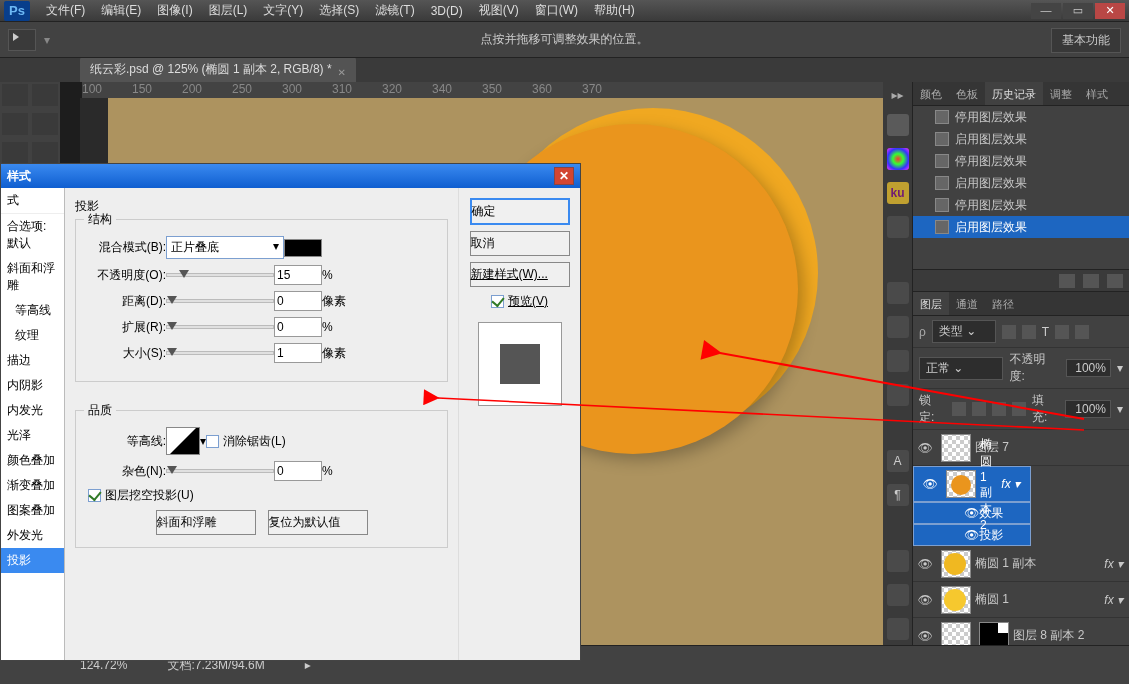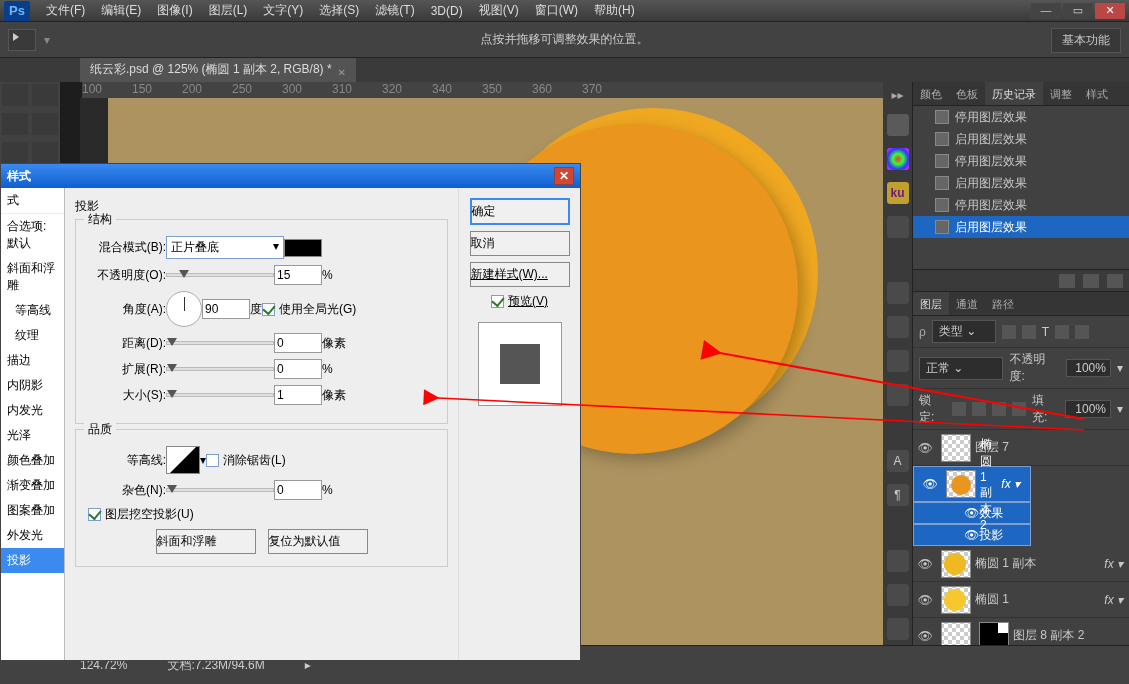--- a/index.html
+++ b/index.html
@@ -59,21 +59,21 @@
 
 .dialog{position:absolute;left:0;top:163px;width:581px;height:498px;background:#eee;border:1px solid #444;font-size:12px;color:#000}
 .dlg-title{height:24px;background:linear-gradient(#3a8af0,#0f5ed0);color:#fff;display:flex;align-items:center;padding:0 6px;font-weight:bold}
 .dlg-title .xbtn{margin-left:auto;width:20px;height:18px;background:#d24531;color:#fff;text-align:center;line-height:16px;border:1px solid #844}
 .dlg-body{display:flex;height:calc(100% - 24px)}
 .dlg-left{width:64px;background:#fff;border-right:1px solid #bbb}
 .dlg-left div{padding:4px 6px}
 .dlg-left .hdr{font-weight:normal;border-bottom:1px solid #eee}
 .dlg-left div.act{background:#3a8af0;color:#fff}
 .dlg-mid{flex:1;padding:10px;position:relative}
-.fieldset{border:1px solid #ccc;margin-bottom:5px;padding:10px 12px 12px;position:relative}
+.fieldset{border:1px solid #ccc;margin-bottom:28px;padding:10px 12px 12px;position:relative}
 .fieldset .legend{position:absolute;top:-9px;left:8px;background:#eee;padding:0 4px}
 .frow{display:flex;align-items:center;margin:6px 0;gap:0}
 .frow label{width:78px;text-align:right}
 .sel{border:1px solid #7c9fd0;background:#fff;padding:2px 4px;width:118px}
 .clrsw{width:38px;height:18px;background:#000;border:1px solid #888}
 .slider{width:108px;height:4px;background:#e0e0e0;border:1px solid #bbb;position:relative}
 .slider .thumbT{position:absolute;top:-4px;left:0;width:0;height:0;border-left:5px solid transparent;border-right:5px solid transparent;border-top:8px solid #555}
 .numbox{width:48px;border:1px solid #999;padding:2px;background:#fff}
 .anglew{width:36px;height:36px;border:1px solid #aaa;border-radius:50%;position:relative;background:#fff}
 .anglew::after{content:"";position:absolute;left:50%;top:5px;width:1px;height:14px;background:#333}
@@ -335,30 +335,20 @@
         </div>
         <div class="frow">
           <label>不透明度(O):</label>
           <div class="slider">
               <div class="thumbT" style="left:12px"></div>
             </div>
           <input class="numbox" value="15" style="">
           <span>%</span>
         </div>
         <div class="frow">
-          <label>角度(A):</label>
-          <div class="anglew"></div>
-          <input class="numbox" value="90" style="">
-          <span>度</span>
-          <div class="chk">
-              <div class="chkbox on"></div>
-              <span>使用全局光(G)</span>
-            </div>
-        </div>
-        <div class="frow">
           <label>距离(D):</label>
           <div class="slider">
               <div class="thumbT"></div>
             </div>
           <input class="numbox" value="0" style="">
           <span>像素</span>
         </div>
         <div class="frow">
           <label>扩展(R):</label>
           <div class="slider">

